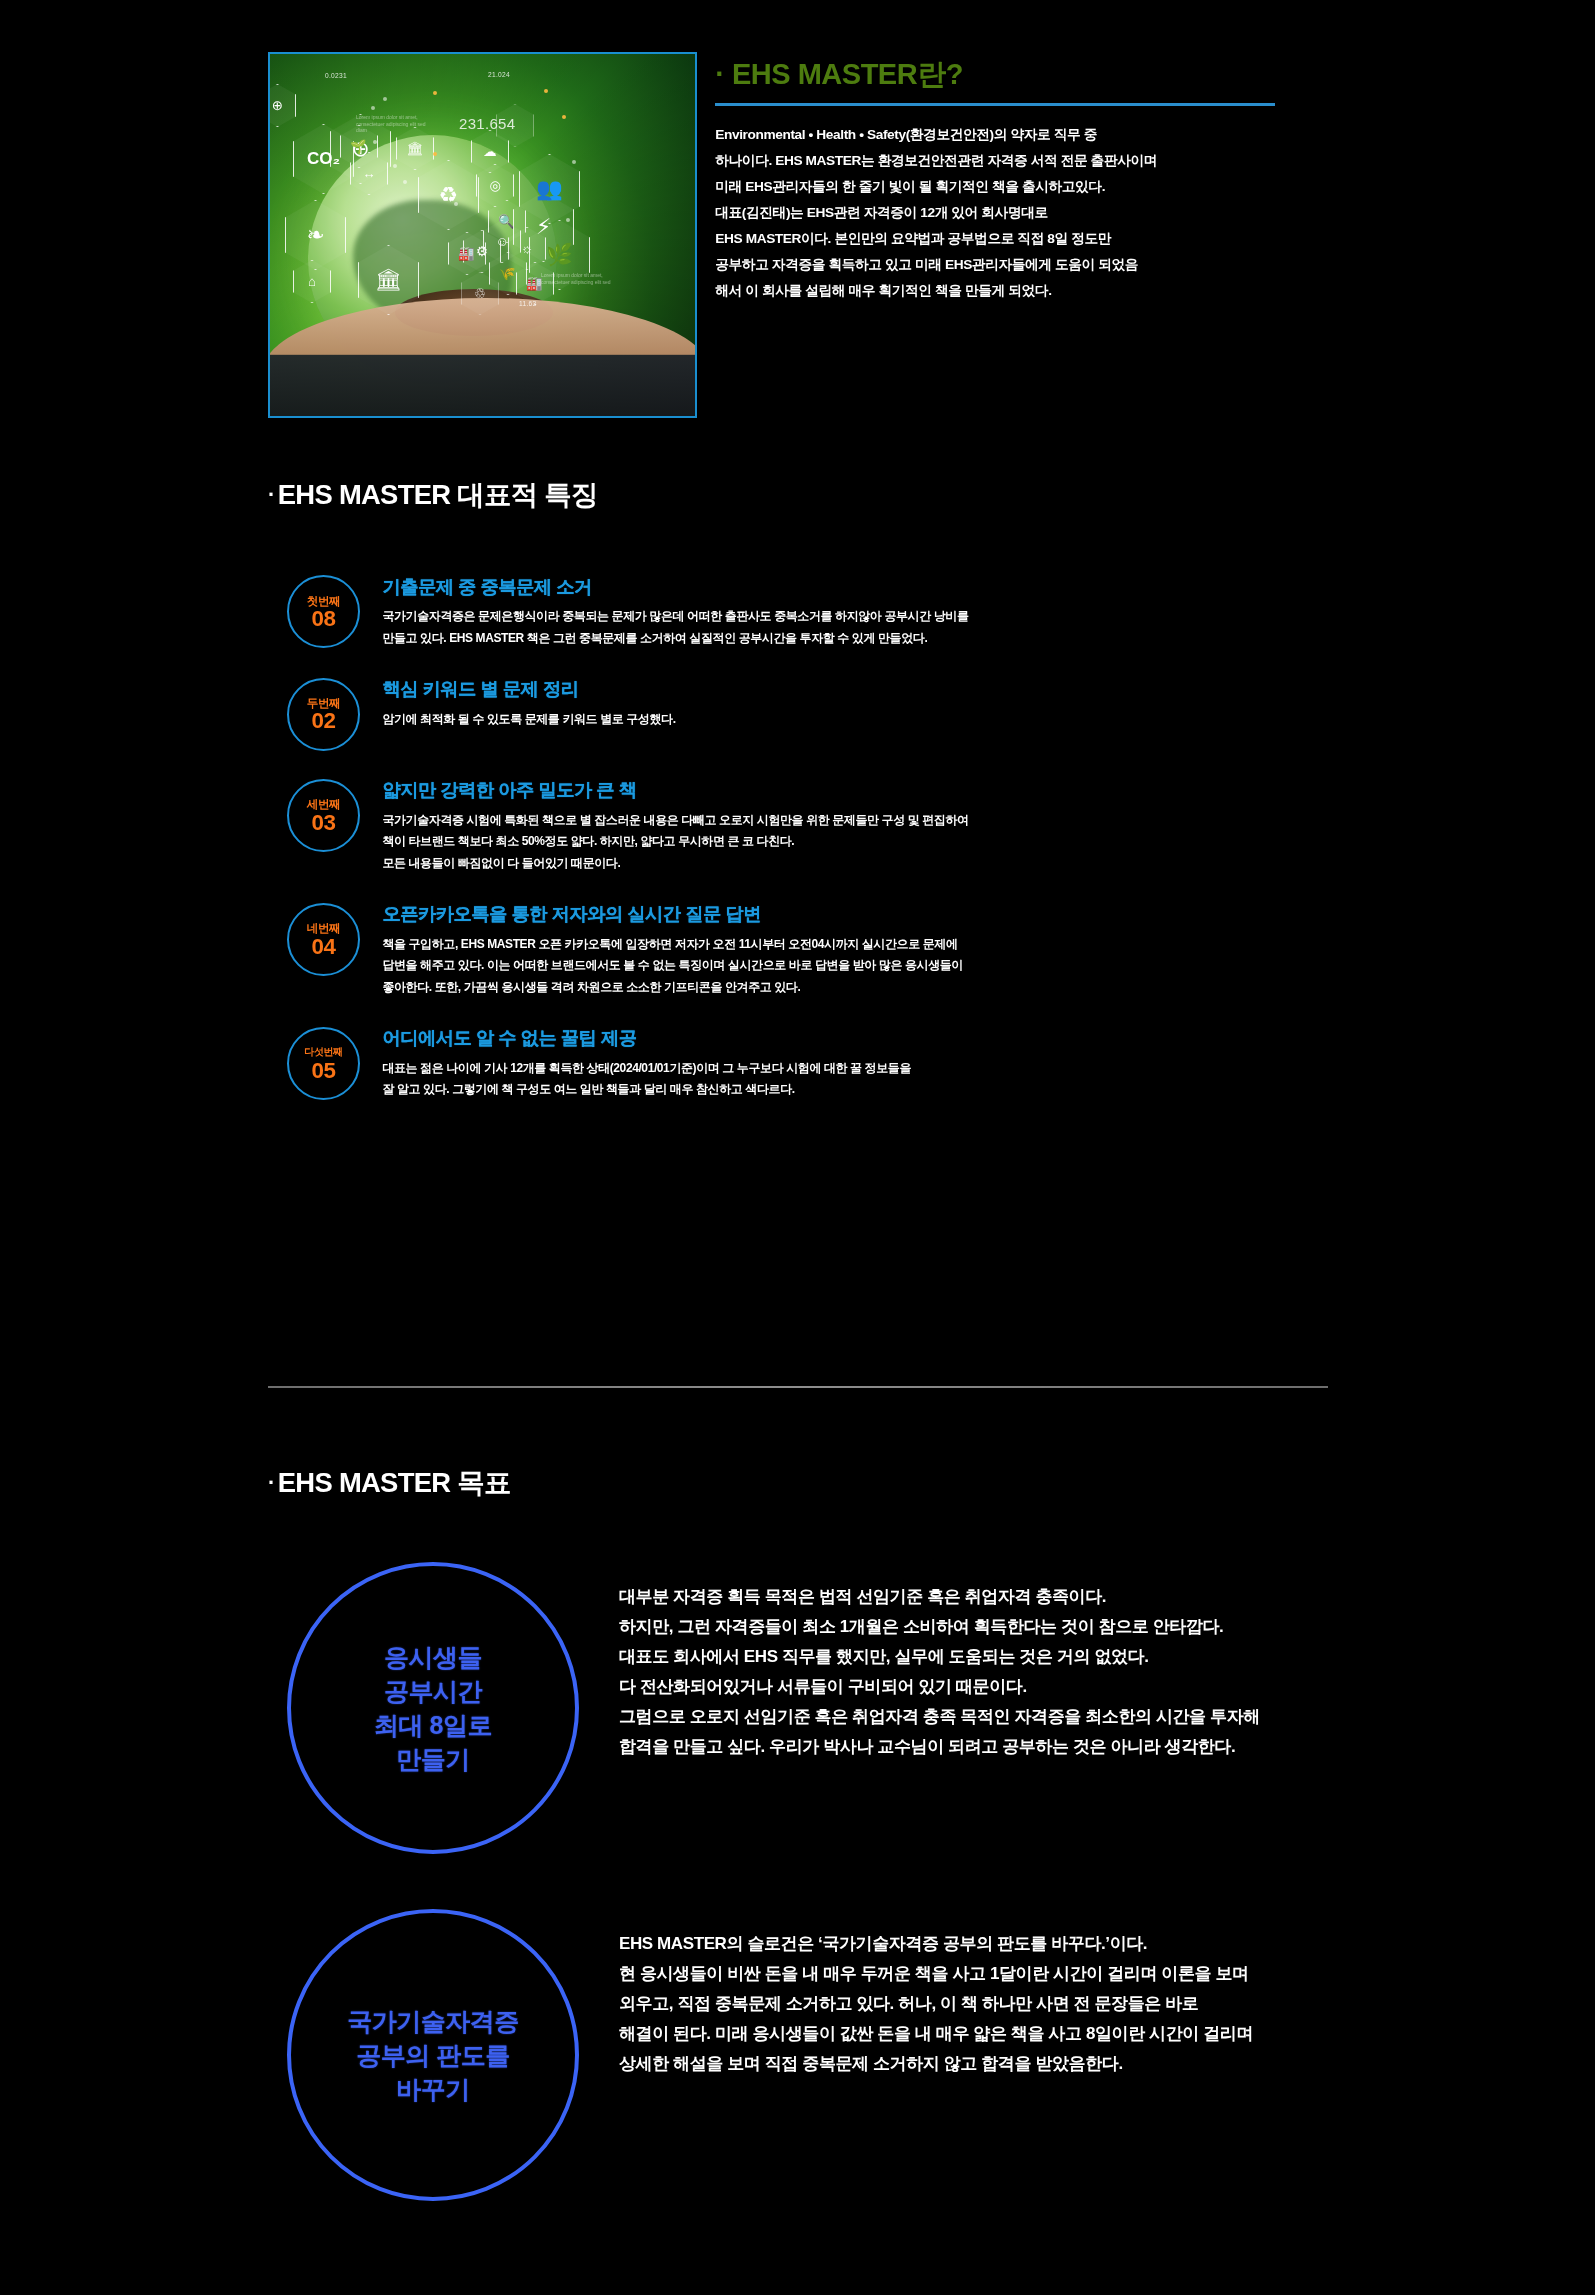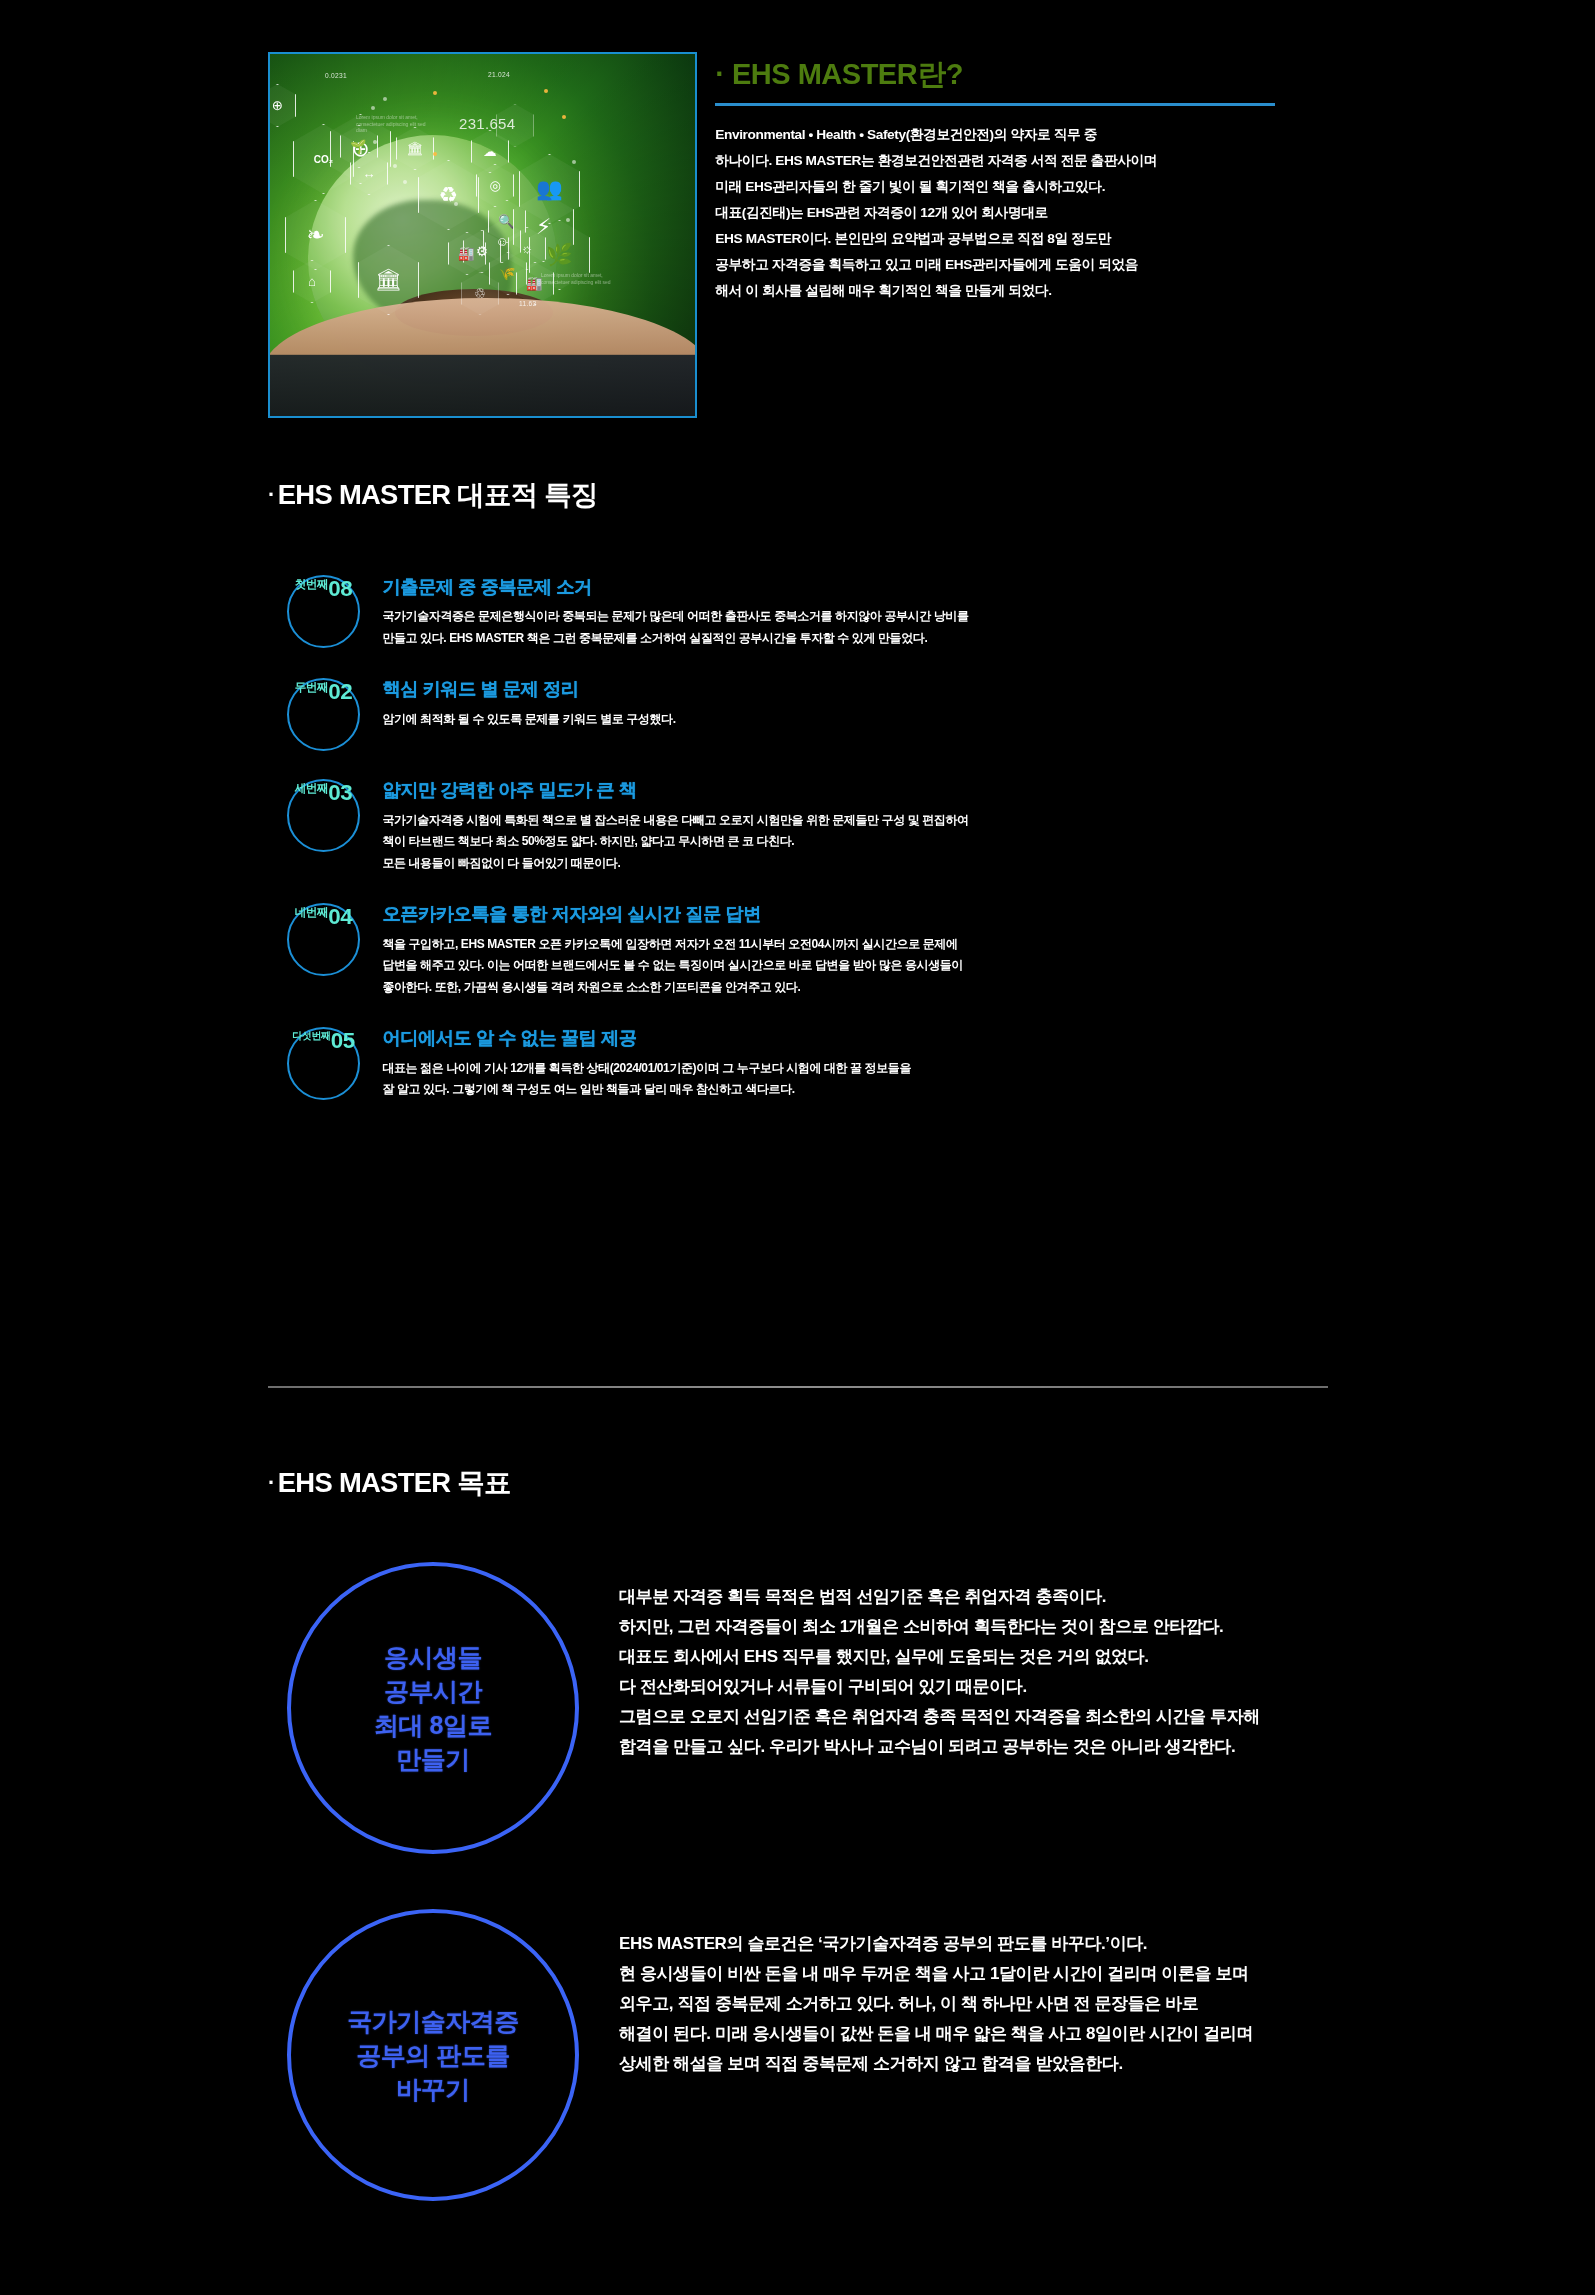--- a/index.html
+++ b/index.html
@@ -138,23 +138,23 @@
   .feature {
     position:relative;
     display:flex;
     margin-bottom:25px;
   }
   .badge {
     flex:0 0 73px;
     width:73px; height:73px;
     border:2.5px solid #1b8fd6;
     border-radius:50%;
-    display:flex; flex-direction:row;
-    align-items:flex-start; justify-content:center;
-    color:#5eead4;
+    display:flex; flex-direction:column;
+    align-items:center; justify-content:center;
+    color:#f97316;
     margin-top:3.3px;
   }
   .badge .ord {
     font-size:11.6px; font-weight:bold; letter-spacing:-0.4px; line-height:13.3px;
   }
   .badge .ord.small { font-size:10px; }
   .badge .num {
     font-size:22.4px; font-weight:bold; line-height:23px; letter-spacing:-0.4px;
   }
   .f-body { padding-left:22.4px; padding-top:1.7px; }
@@ -208,21 +208,21 @@
 
   <div class="hero">
 
     <div class="hero-figure">
       <div class="vign"></div>
       <div class="globe"></div>
       <div class="soil"></div>
       <div class="hands"></div>
 
       <div class="hex big" style="left:23px; top:70px;">
-          <span style="font-size:10px;font-weight:bold;">CO₂</span>
+          <span style="font-size:17px;font-weight:bold;">CO₂</span>
         </div>
       <div class="hex big" style="left:15px; top:146px;">❧</div>
       <div class="hex" style="left:-11.6px; top:30px;">⊕</div>
       <div class="hex" style="left:23px; top:206px;">⌂</div>
       <div class="hex big" style="left:88px; top:191px;">🏛</div>
 
       <div class="hex big" style="left:60px; top:60px;">⊕</div>
 
       <div class="hex" style="left:70px; top:71px;">🌱</div>
       <div class="hex" style="left:80px; top:98px;">↔</div>

